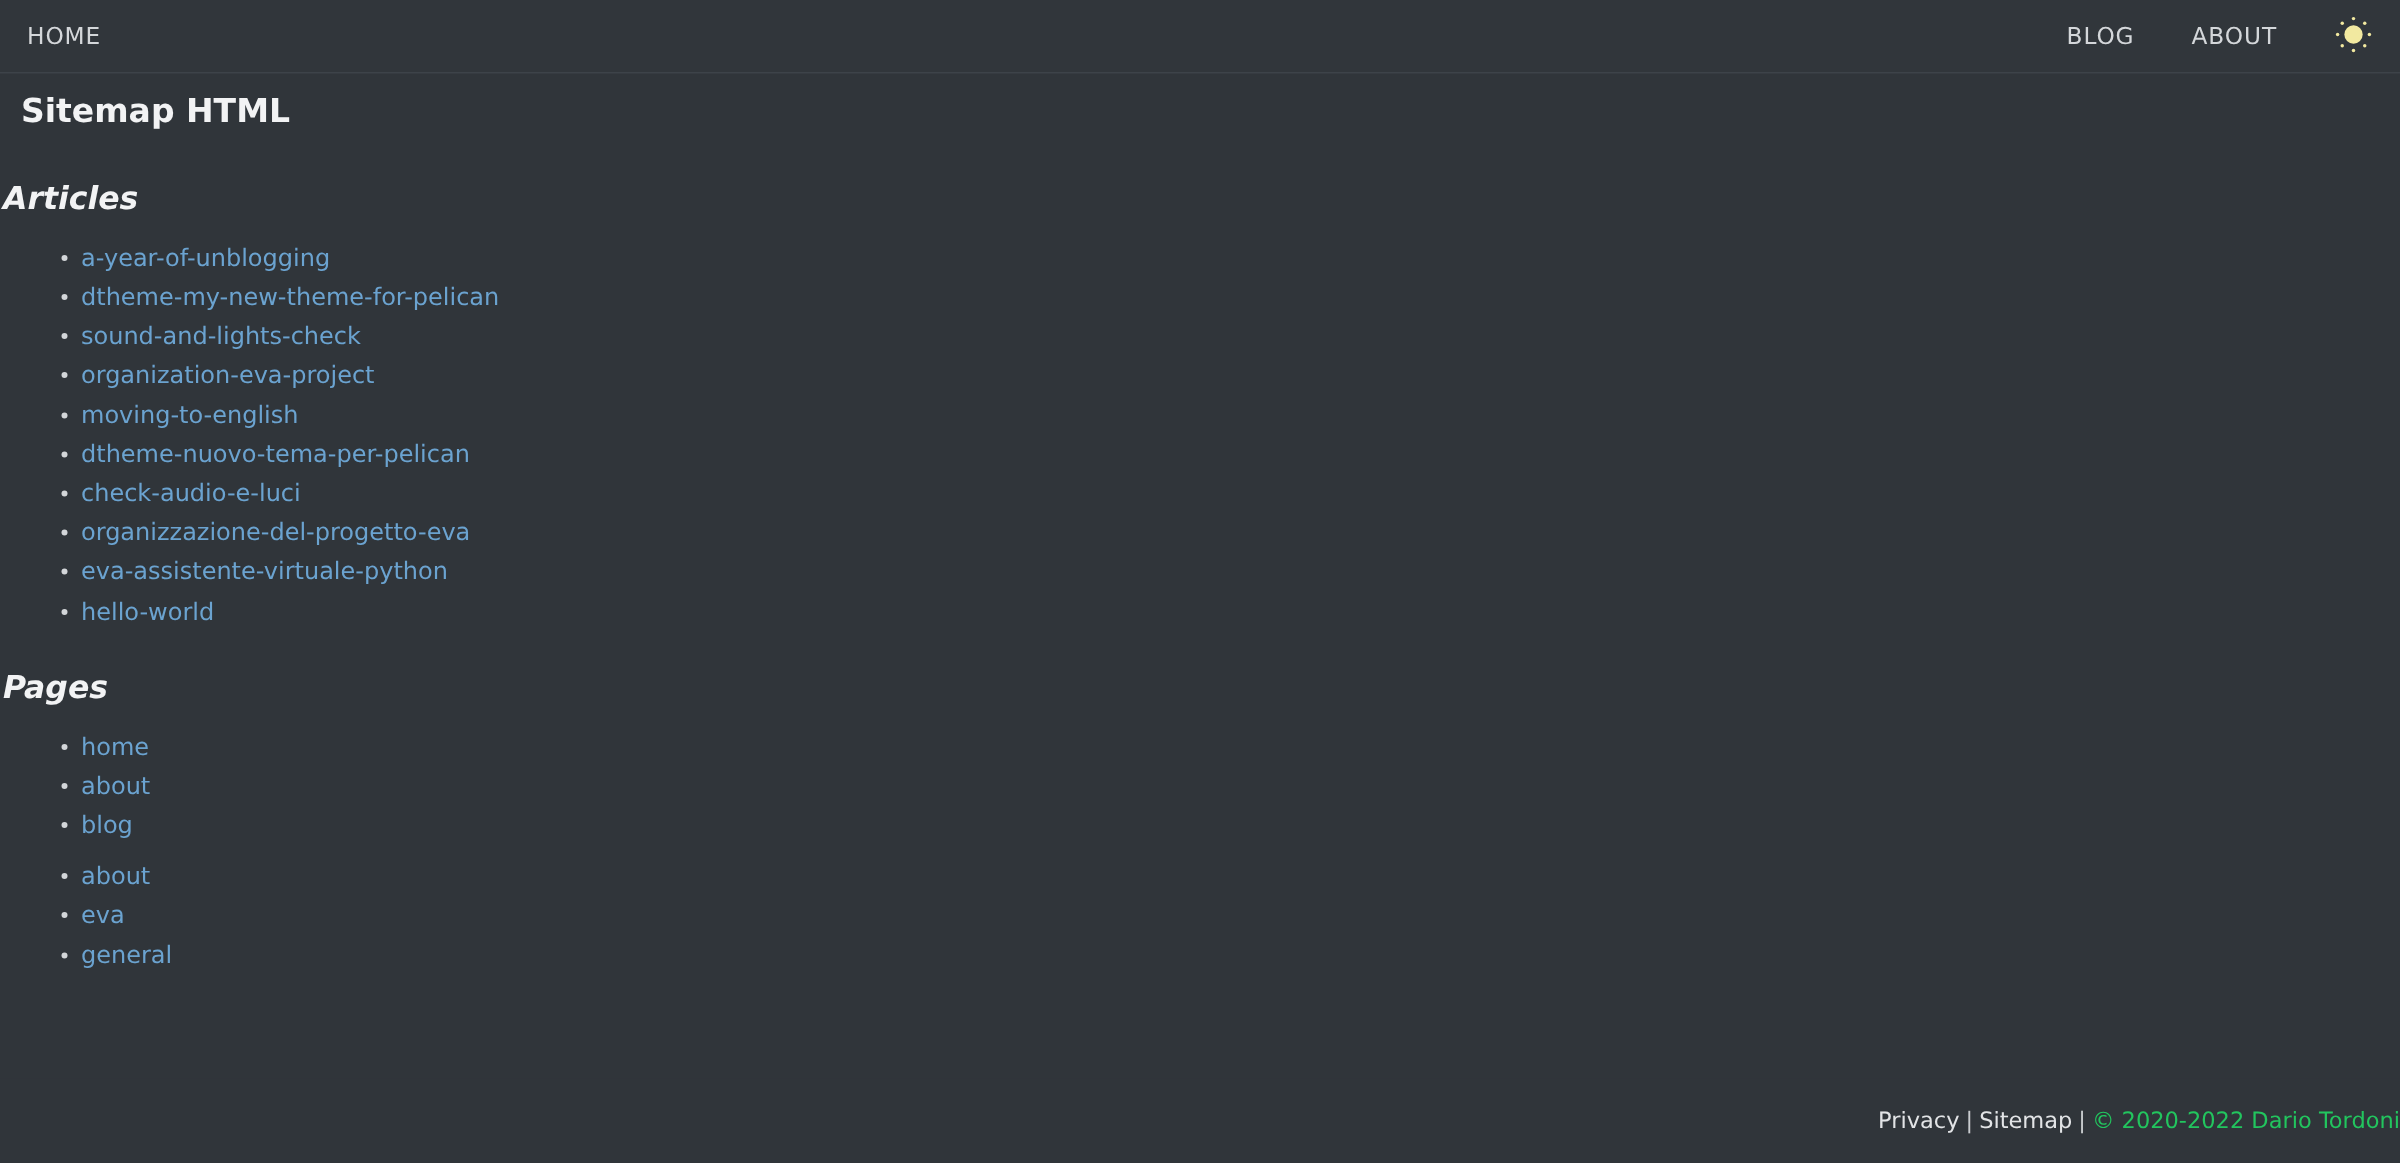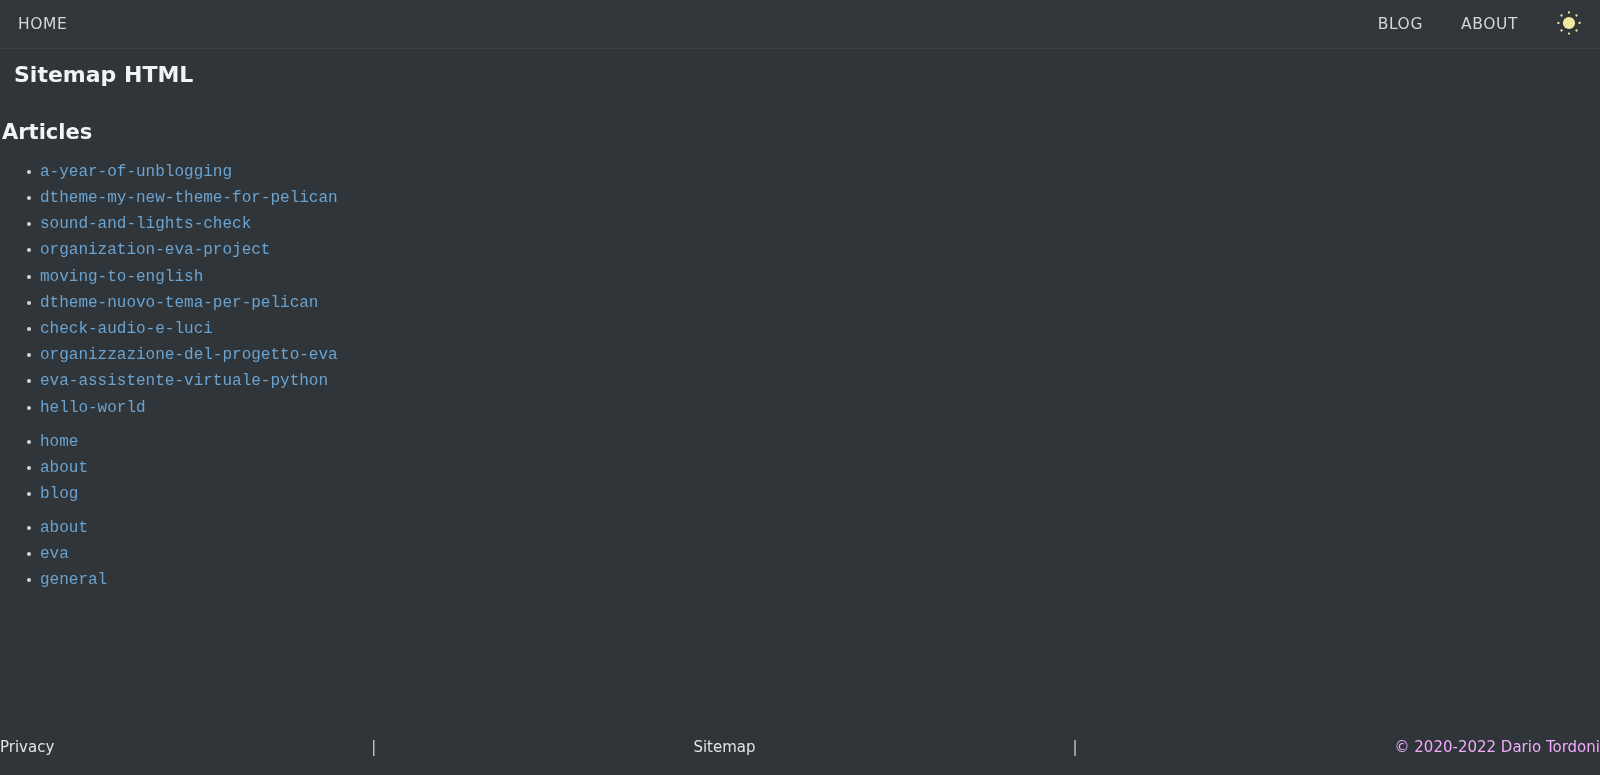--- a/index.html
+++ b/index.html
@@ -66,26 +66,26 @@
     padding: 0 0 0 14px;
     line-height: 1.3;
   }
   h2.section-title {
     font-size: 21px;
     font-weight: 700;
     color: #f2f3f4;
     margin: 29px 16px 0 0;
     padding: 0 16px 0 2px;
     line-height: 1.3;
+    font-style: italic;
   }
   ul.link-list {
     list-style: none;
     margin: 18px 0 0 0;
-    padding: 0 0 0 27px;
-    font-family: Liberation Mono, monospace;
+    padding: 0 0 0 41px;
   }
   ul.link-list li {
     position: relative;
     padding: 0 0 0 13px;
     margin-bottom: 10.2px;
     line-height: 16px;
   }
   ul.link-list li::before {
     content: "";
     position: absolute;
@@ -106,32 +106,32 @@
 
   
   #site-footer {
     position: absolute;
     left: 0;
     right: 0;
     bottom: 0;
     height: 56px;
     display: flex;
     align-items: center;
-    justify-content: space-between;
+    justify-content: flex-end;
     font-size: 15px;
     color: #e2e4e6;
     background: #30353a;
   }
   #site-footer a {
     color: #e2e4e6;
     text-decoration: none;
     cursor: pointer;
   }
   #site-footer .sep { margin: 0 4px; color: #c9cccf; }
-  #site-footer .copy { color: #f0abfc; }
+  #site-footer .copy { color: #22c55e; }
 </style>
 </head>
 <body>
 
 <header id="site-header">
   <div class="nav-left">
     <a class="nav-link" href="#">HOME</a>
   </div>
   <div class="nav-right">
     <a class="nav-link" href="#">BLOG</a>
@@ -167,20 +167,21 @@
       <li><a href="#">moving-to-english</a></li>
       <li><a href="#">dtheme-nuovo-tema-per-pelican</a></li>
       <li><a href="#">check-audio-e-luci</a></li>
       <li><a href="#">organizzazione-del-progetto-eva</a></li>
       <li><a href="#">eva-assistente-virtuale-python</a></li>
       <li><a href="#">hello-world</a></li>
     </ul>
   </section>
 
   <section>
+    <h2 class="section-title">Pages</h2>
     <ul class="link-list">
       <li><a href="#">home</a></li>
       <li><a href="#">about</a></li>
       <li><a href="#">blog</a></li>
     </ul>
   </section>
 
   <section>
     <ul class="link-list">
       <li><a href="#">about</a></li>

